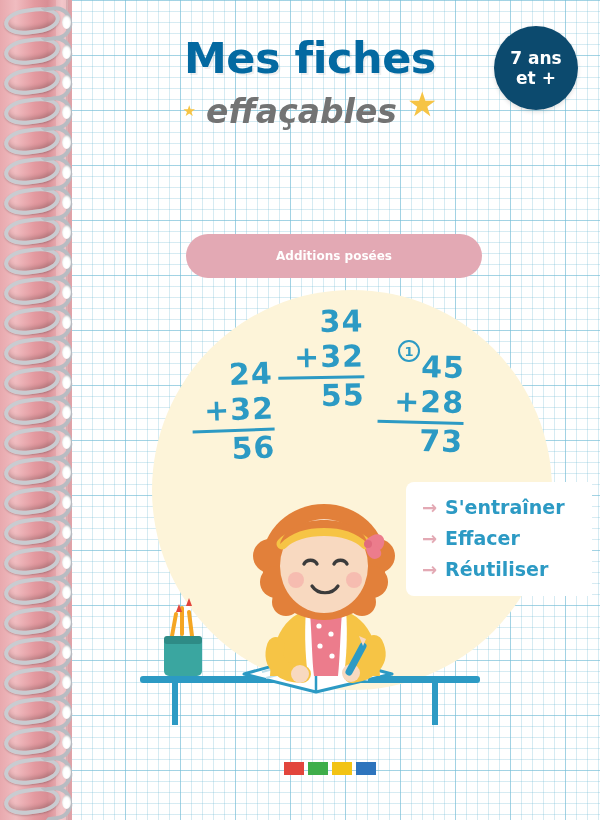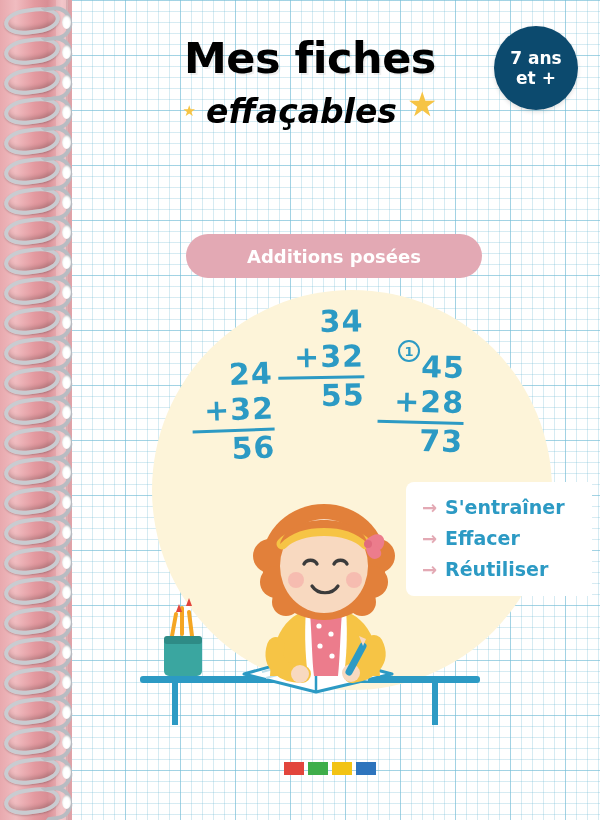--- a/index.html
+++ b/index.html
@@ -80,35 +80,35 @@
     position: absolute;
     left: 95px; top: 34px;
     width: 430px;
     text-align: center;
   }
   .title {
     font-family: "DejaVu Sans", sans-serif;
     font-weight: bold;
     font-size: 43px;
     line-height: 1.12;
-    color: #000000;
+    color: #0369a1;
     letter-spacing: -0.5px;
     text-shadow: 2px 2px 0 rgba(0,0,0,0.06);
   }
   .subtitle-row {
     margin-top: 10px;
     display: flex;
     align-items: center;
     justify-content: center;
     gap: 10px;
   }
   .subtitle {
     font-size: 33px;
     font-weight: bold;
-    color: #000000;
+    color: #737373;
     font-style: italic;
   }
   .star-small {
     color: #f6c445;
     font-size: 15px;
     line-height: 1;
   }
   .star-big {
     color: #f6c445;
     font-size: 34px;
@@ -135,21 +135,21 @@
   }
   
   .topic-pill {
     position: absolute;
     left: 186px; top: 234px;
     width: 296px; height: 44px;
     border-radius: 22px;
     background: #e3a9b4;
     color: #ffffff;
     font-weight: bold;
-    font-size: 18px;
+    font-size: 12px;
     display: flex;
     align-items: center;
     justify-content: center;
   }
   
   .cream-circle {
     position: absolute;
     left: 152px; top: 290px;
     width: 400px; height: 400px;
     border-radius: 50%;

